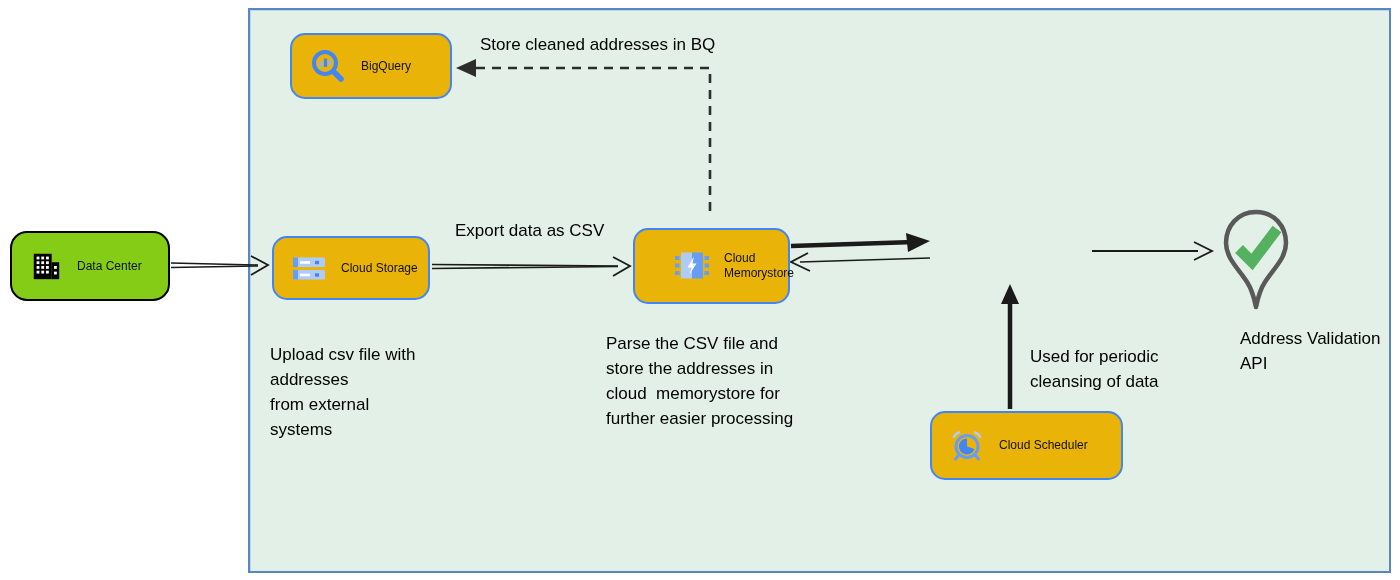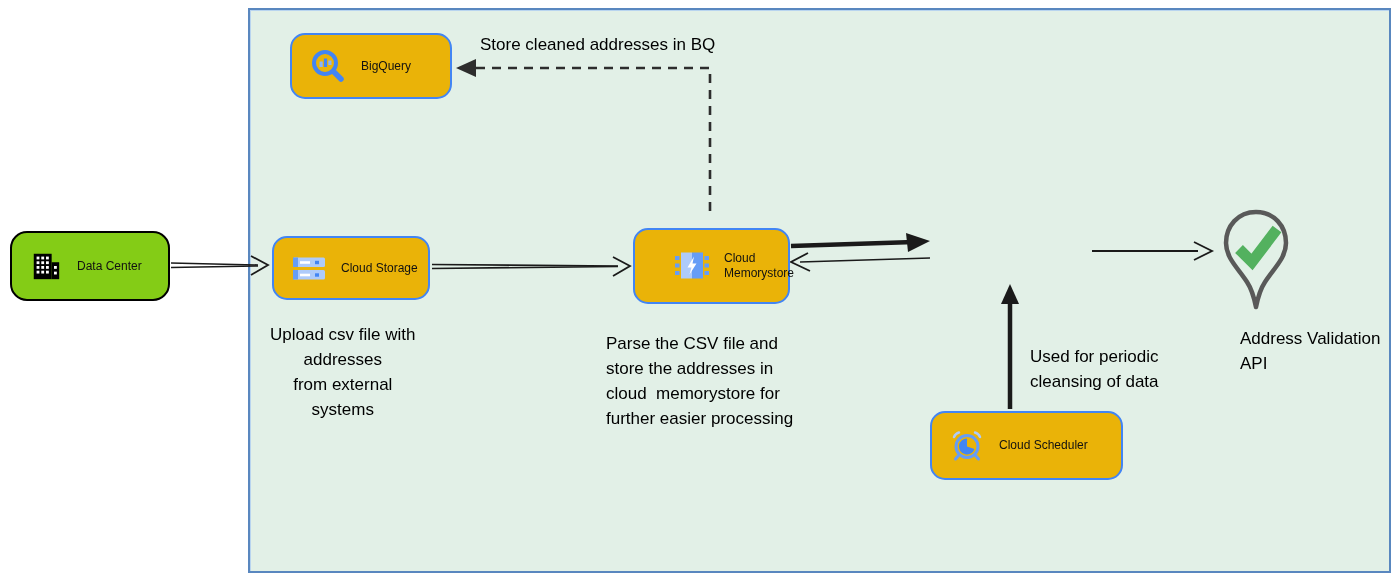--- a/index.html
+++ b/index.html
@@ -49,21 +49,21 @@
   
   .annot {
     position: absolute;
     font-size: 17px;
     color: #000;
     white-space: pre-wrap;
     line-height: 25px;
   }
   .annot-store   { left: 480px; top: 32px; }
   .annot-export  { left: 455px; top: 218px; }
-  .annot-upload  { left: 270px; top: 322px; text-align: center; }
+  .annot-upload  { left: 270px; top: 342px; }
   .annot-parse   { left: 606px; top: 331px; }
   .annot-periodic{ left: 1030px; top: 344px; }
   .annot-api     { left: 1240px; top: 326px; width: 148px; }
 
   
   .pin-wrap { position: absolute; left: 1220px; top: 206px; width: 72px; height: 122px; }
 
   
   #arrows {
     position: absolute;
@@ -213,20 +213,21 @@
   <div class="pin-wrap">
     <span>
       <svg width="72" height="122" viewBox="0 0 72 122">
         <path d="M 36 6 C 18 6 6 20 6 37 C 6 52 18 62 27 76 C 31 82 34 91 36 101 C 38 91 41 82 45 76 C 54 62 66 52 66 37 C 66 20 54 6 36 6 Z" fill="none" stroke="#595959" stroke-width="4.5" stroke-linejoin="round"></path>
         <polyline points="19,43 32,56 57,23" fill="none" stroke="#53b15f" stroke-width="11" stroke-linecap="butt" stroke-linejoin="miter"></polyline>
       </svg>
     </span>
   </div>
 
   <div class="annot annot-store">Store cleaned addresses in BQ</div>
+  <div class="annot annot-export">Export data as CSV</div>
   <div class="annot annot-upload">Upload csv file with
 addresses
 from external
 systems</div>
   <div class="annot annot-parse">Parse the CSV file and
 store the addresses in
 cloud  memorystore for
 further easier processing</div>
   <div class="annot annot-periodic">Used for periodic
 cleansing of data</div>

